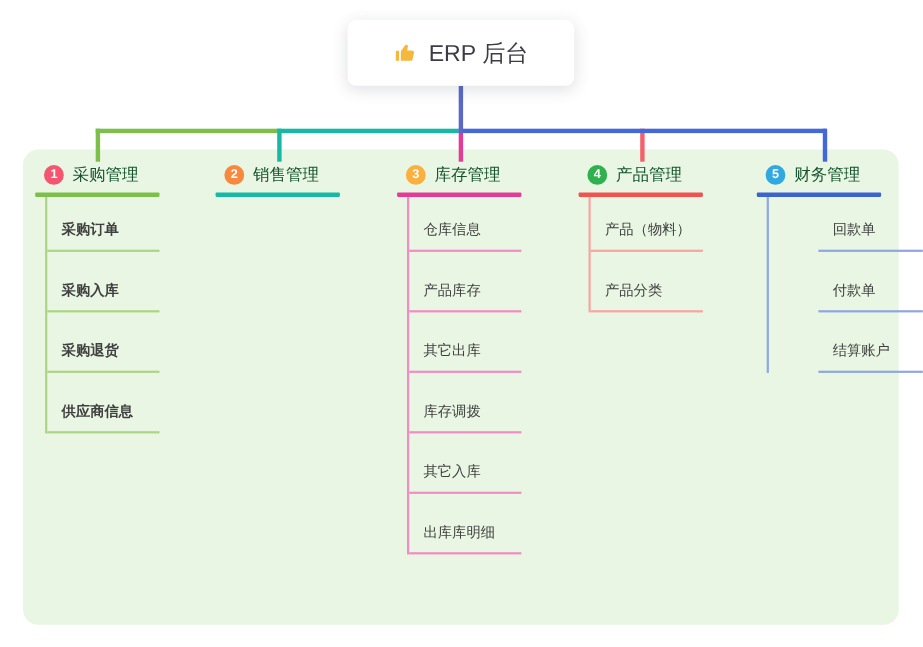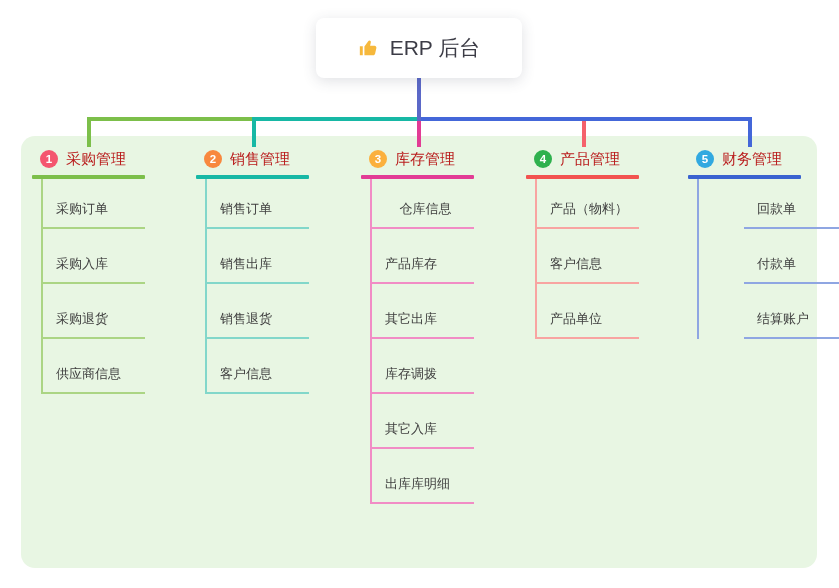--- a/index.html
+++ b/index.html
@@ -20,21 +20,21 @@
     font-size:21px; color:#3c3c46; z-index:5;
   }
   .thumb { display:flex; align-items:center; }
   .thumb svg { width:22px; height:22px; display:block; }
   .branch-col { position:absolute; top:148px; }
   .branch-header { display:flex; align-items:center; gap:8px; padding-left:8px; height:22px; }
   .badge {
     width:18px; height:18px; border-radius:50%; color:#fff; flex:0 0 18px;
     font-size:11.5px; font-weight:bold; display:flex; align-items:center; justify-content:center;
   }
-  .branch-label { font-size:15px; color:#b91c1c; white-space:nowrap; }
+  .branch-label { font-size:15px; color:#14532d; white-space:nowrap; }
   .header-line { height:4px; width:113px; margin-top:5px; border-radius:1px; }
   .children { margin-left:9px; border-left:2px solid; }
   .child-row {
     box-sizing:border-box; height:55px; min-width:102px; width:fit-content;
     display:flex; align-items:flex-end; border-bottom:2px solid;
     padding:0 8px 9px 13px;
   }
   .child-row:first-child { height:50px; }
   .child-label { font-size:13px; color:#404040; white-space:nowrap; }
 </style>
@@ -62,64 +62,50 @@
     </span>
     <span class="root-label">ERP 后台</span>
   </div>
   <div id="branches">
       <div class="branch-col" style="left: 32px;">
         <div class="branch-header">
           <span class="badge" style="background: rgb(244, 86, 111);">1</span>
           <span class="branch-label">采购管理</span>
         </div>
         <div class="header-line" style="background: rgb(124, 191, 74);"></div>
-        <div class="children" style="border-left-color: rgb(171, 213, 132);">
+        <div class="children" style="border-left-color: rgb(171, 213, 132); font-weight: bold;">
           <div class="child-row" style="border-bottom-color: rgb(171, 213, 132);">
             <span class="child-label">采购订单</span>
           </div>
           <div class="child-row" style="border-bottom-color: rgb(171, 213, 132);">
             <span class="child-label">采购入库</span>
           </div>
           <div class="child-row" style="border-bottom-color: rgb(171, 213, 132); align-items: flex-end;">
             <span class="child-label">采购退货</span>
           </div>
           <div class="child-row" style="border-bottom-color: rgb(171, 213, 132); align-items: flex-end;">
             <span class="child-label">供应商信息</span>
           </div>
         </div>
       </div>
       <div class="branch-col" style="left: 196px;">
         <div class="branch-header">
           <span class="badge" style="background: rgb(248, 136, 62);">2</span>
           <span class="branch-label">销售管理</span>
         </div>
         <div class="header-line" style="background: rgb(23, 184, 165);"></div>
-        <div class="children" style="border-left-color: rgb(130, 215, 202);">
-          <div class="child-row" style="border-bottom-color: rgb(130, 215, 202);">
-            <span class="child-label">销售订单</span>
-          </div>
-          <div class="child-row" style="border-bottom-color: rgb(130, 215, 202);">
-            <span class="child-label">销售出库</span>
-          </div>
-          <div class="child-row" style="border-bottom-color: rgb(130, 215, 202);">
-            <span class="child-label">销售退货</span>
-          </div>
-          <div class="child-row" style="border-bottom-color: rgb(130, 215, 202);">
-            <span class="child-label">客户信息</span>
-          </div>
-        </div>
       </div>
       <div class="branch-col" style="left: 361px;">
         <div class="branch-header">
           <span class="badge" style="background: rgb(251, 176, 61);">3</span>
           <span class="branch-label">库存管理</span>
         </div>
         <div class="header-line" style="background: rgb(226, 60, 149);"></div>
         <div class="children" style="border-left-color: rgb(241, 140, 197);">
-          <div class="child-row" style="border-bottom-color: rgb(241, 140, 197); justify-content: center;">
+          <div class="child-row" style="border-bottom-color: rgb(241, 140, 197);">
             <span class="child-label">仓库信息</span>
           </div>
           <div class="child-row" style="border-bottom-color: rgb(241, 140, 197);">
             <span class="child-label">产品库存</span>
           </div>
           <div class="child-row" style="border-bottom-color: rgb(241, 140, 197);">
             <span class="child-label">其它出库</span>
           </div>
           <div class="child-row" style="border-bottom-color: rgb(241, 140, 197);">
             <span class="child-label">库存调拨</span>
@@ -136,24 +122,21 @@
         <div class="branch-header">
           <span class="badge" style="background: rgb(47, 177, 78);">4</span>
           <span class="branch-label">产品管理</span>
         </div>
         <div class="header-line" style="background: rgb(242, 83, 80);"></div>
         <div class="children" style="border-left-color: rgb(248, 164, 161);">
           <div class="child-row" style="border-bottom-color: rgb(248, 164, 161);">
             <span class="child-label">产品（物料）</span>
           </div>
           <div class="child-row" style="border-bottom-color: rgb(248, 164, 161);">
-            <span class="child-label">客户信息</span>
-          </div>
-          <div class="child-row" style="border-bottom-color: rgb(248, 164, 161);">
-            <span class="child-label">产品单位</span>
+            <span class="child-label">产品分类</span>
           </div>
         </div>
       </div>
       <div class="branch-col" style="left: 688px;">
         <div class="branch-header">
           <span class="badge" style="background: rgb(49, 169, 224);">5</span>
           <span class="branch-label">财务管理</span>
         </div>
         <div class="header-line" style="background: rgb(58, 99, 208);"></div>
         <div class="children" style="border-left-color: rgb(143, 166, 226); padding-left: 45px;">

